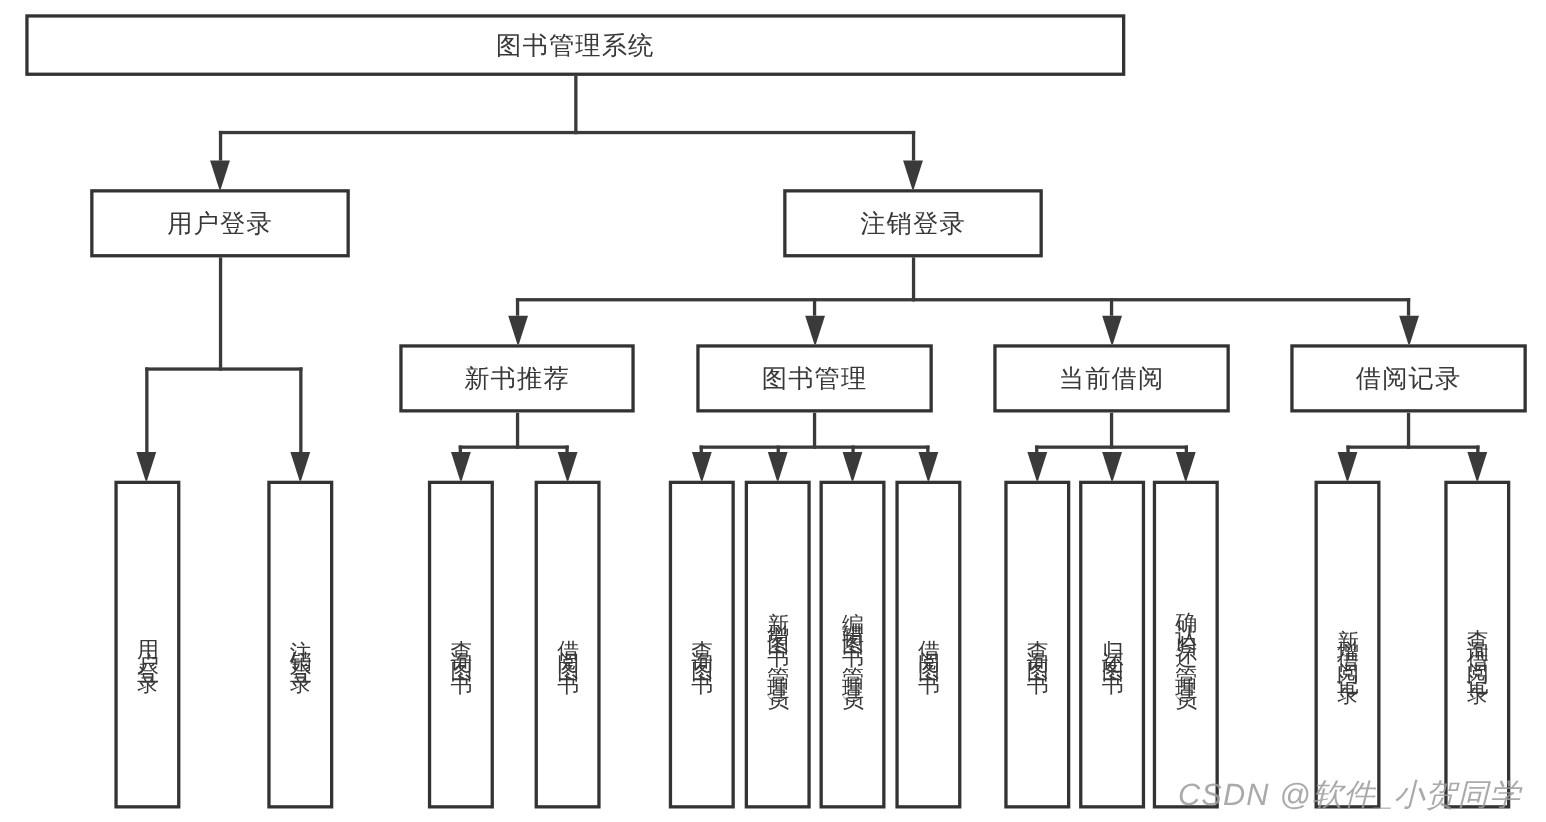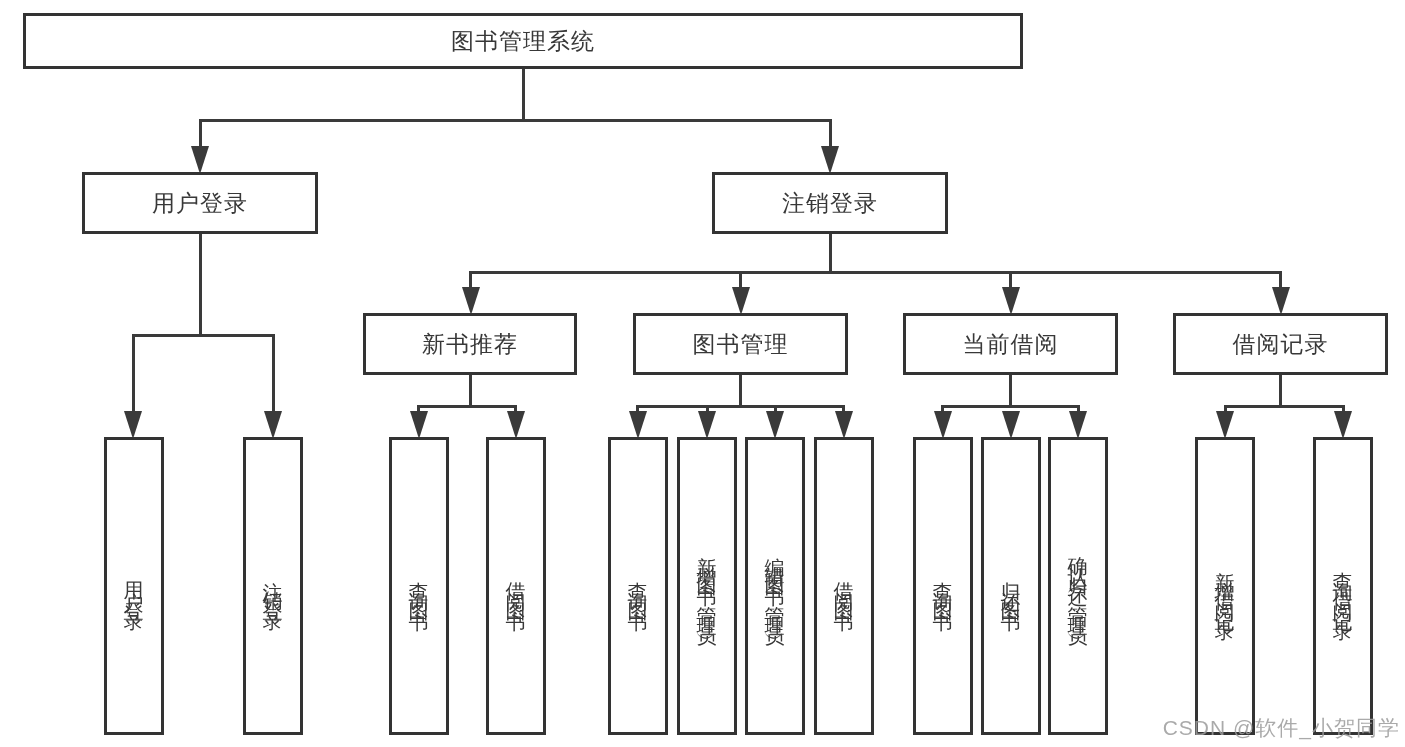--- a/index.html
+++ b/index.html
@@ -43,27 +43,28 @@
   .arrow{
     position:absolute;
     width:0;height:0;
     border-left:9px solid transparent;
     border-right:9px solid transparent;
     border-top:28px solid var(--line);
     z-index:1;
   }
   .watermark{
     position:absolute;
-    right:5px;bottom:5px;
-    font-size:21px;
+    right:22px;bottom:5px;
+    font-size:28px;
     color:var(--wm);
     opacity:.85;
     letter-spacing:1px;
     z-index:5;
     white-space:nowrap;
+    font-style:italic;
   }
 </style>
 </head>
 <body>
 
 <div id="stage">
 
   <div class="box" style="left:23px;top:13px;width:1000px;height:56px;">图书管理系统</div>
 
   <div class="box" style="left:82px;top:172px;width:236px;height:62px;">用户登录</div>

